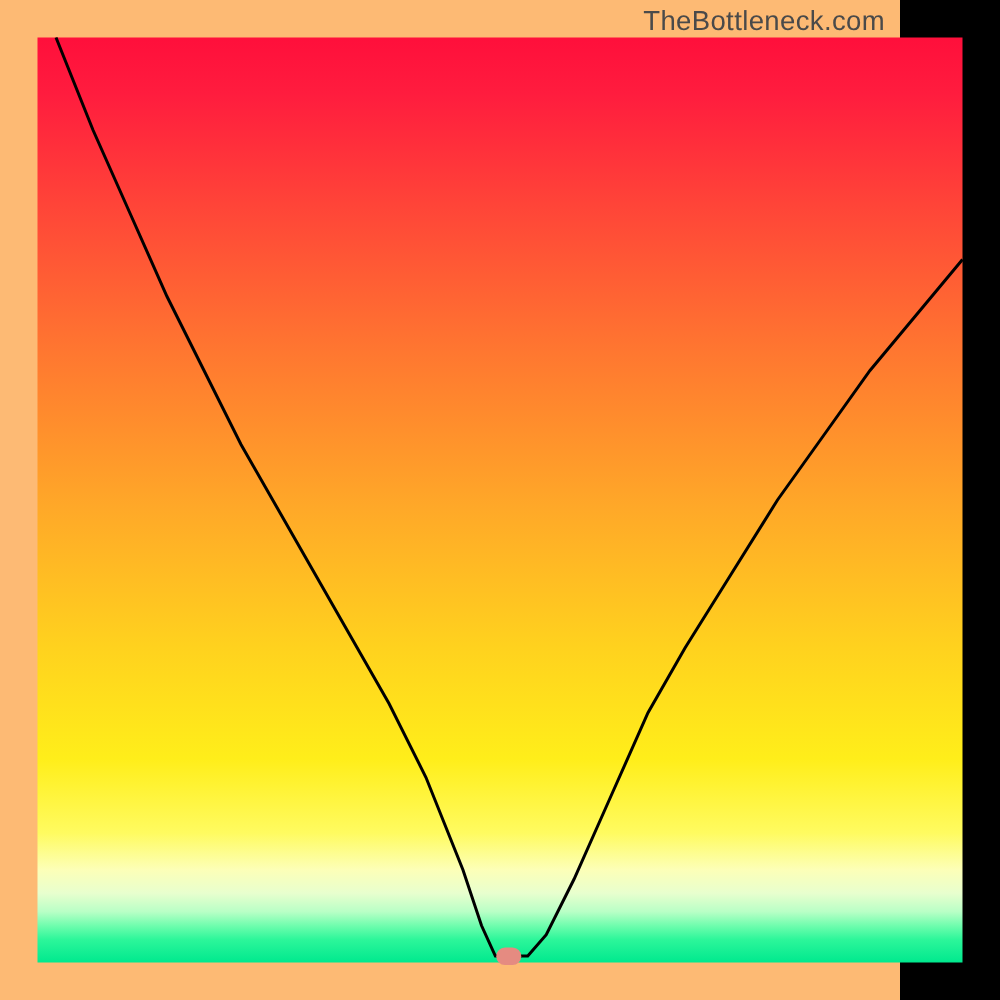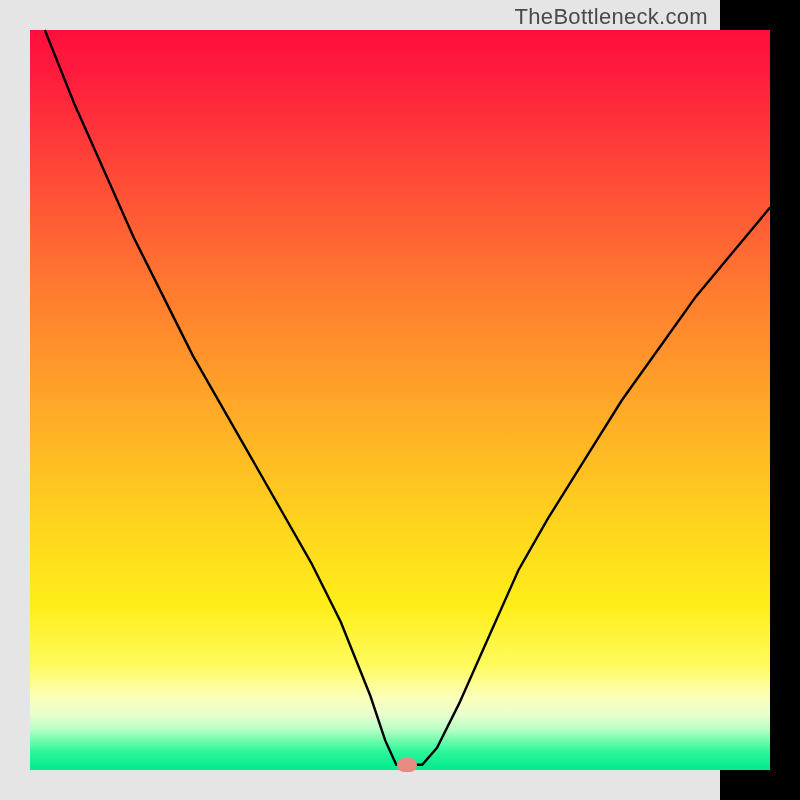--- a/index.html
+++ b/index.html
@@ -8,21 +8,21 @@
     width: 800px;
     height: 800px;
     overflow: hidden;
     background: #000;
     font-family: Arial, Helvetica, sans-serif;
   }
   .container {
     position: relative;
     width: 720px;
     height: 800px;
-    background: #e5e5e5;
+    background: #fdba74;
   }
   .watermark {
     position: absolute;
     top: 4px;
     right: 12px;
     color: #4a4a4a;
     font-size: 22px;
     letter-spacing: 0.3px;
     font-weight: 400;
     z-index: 5;

